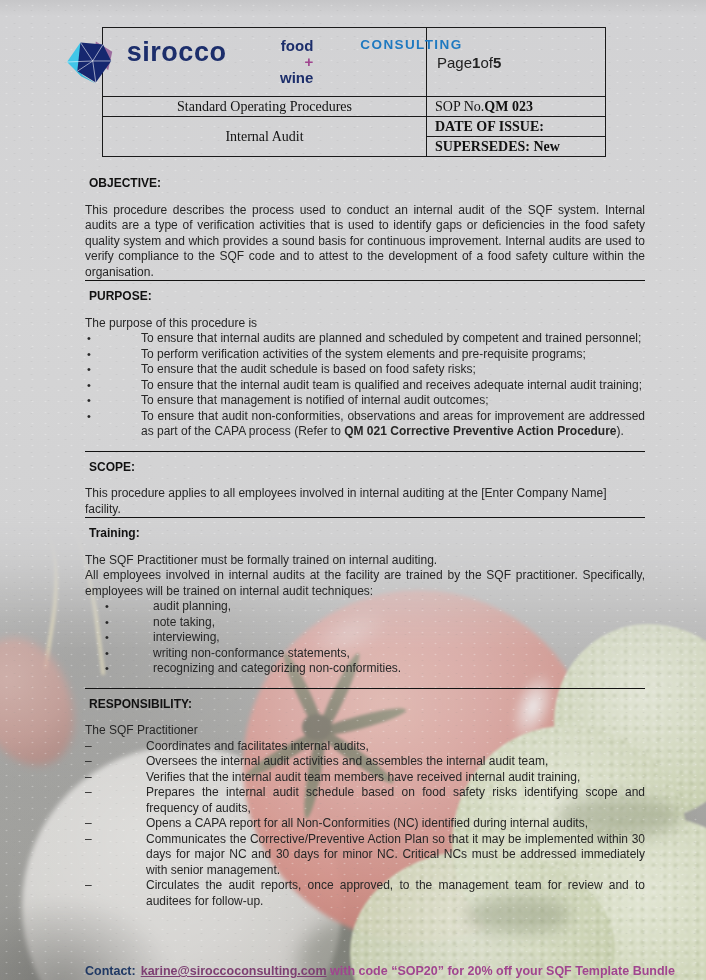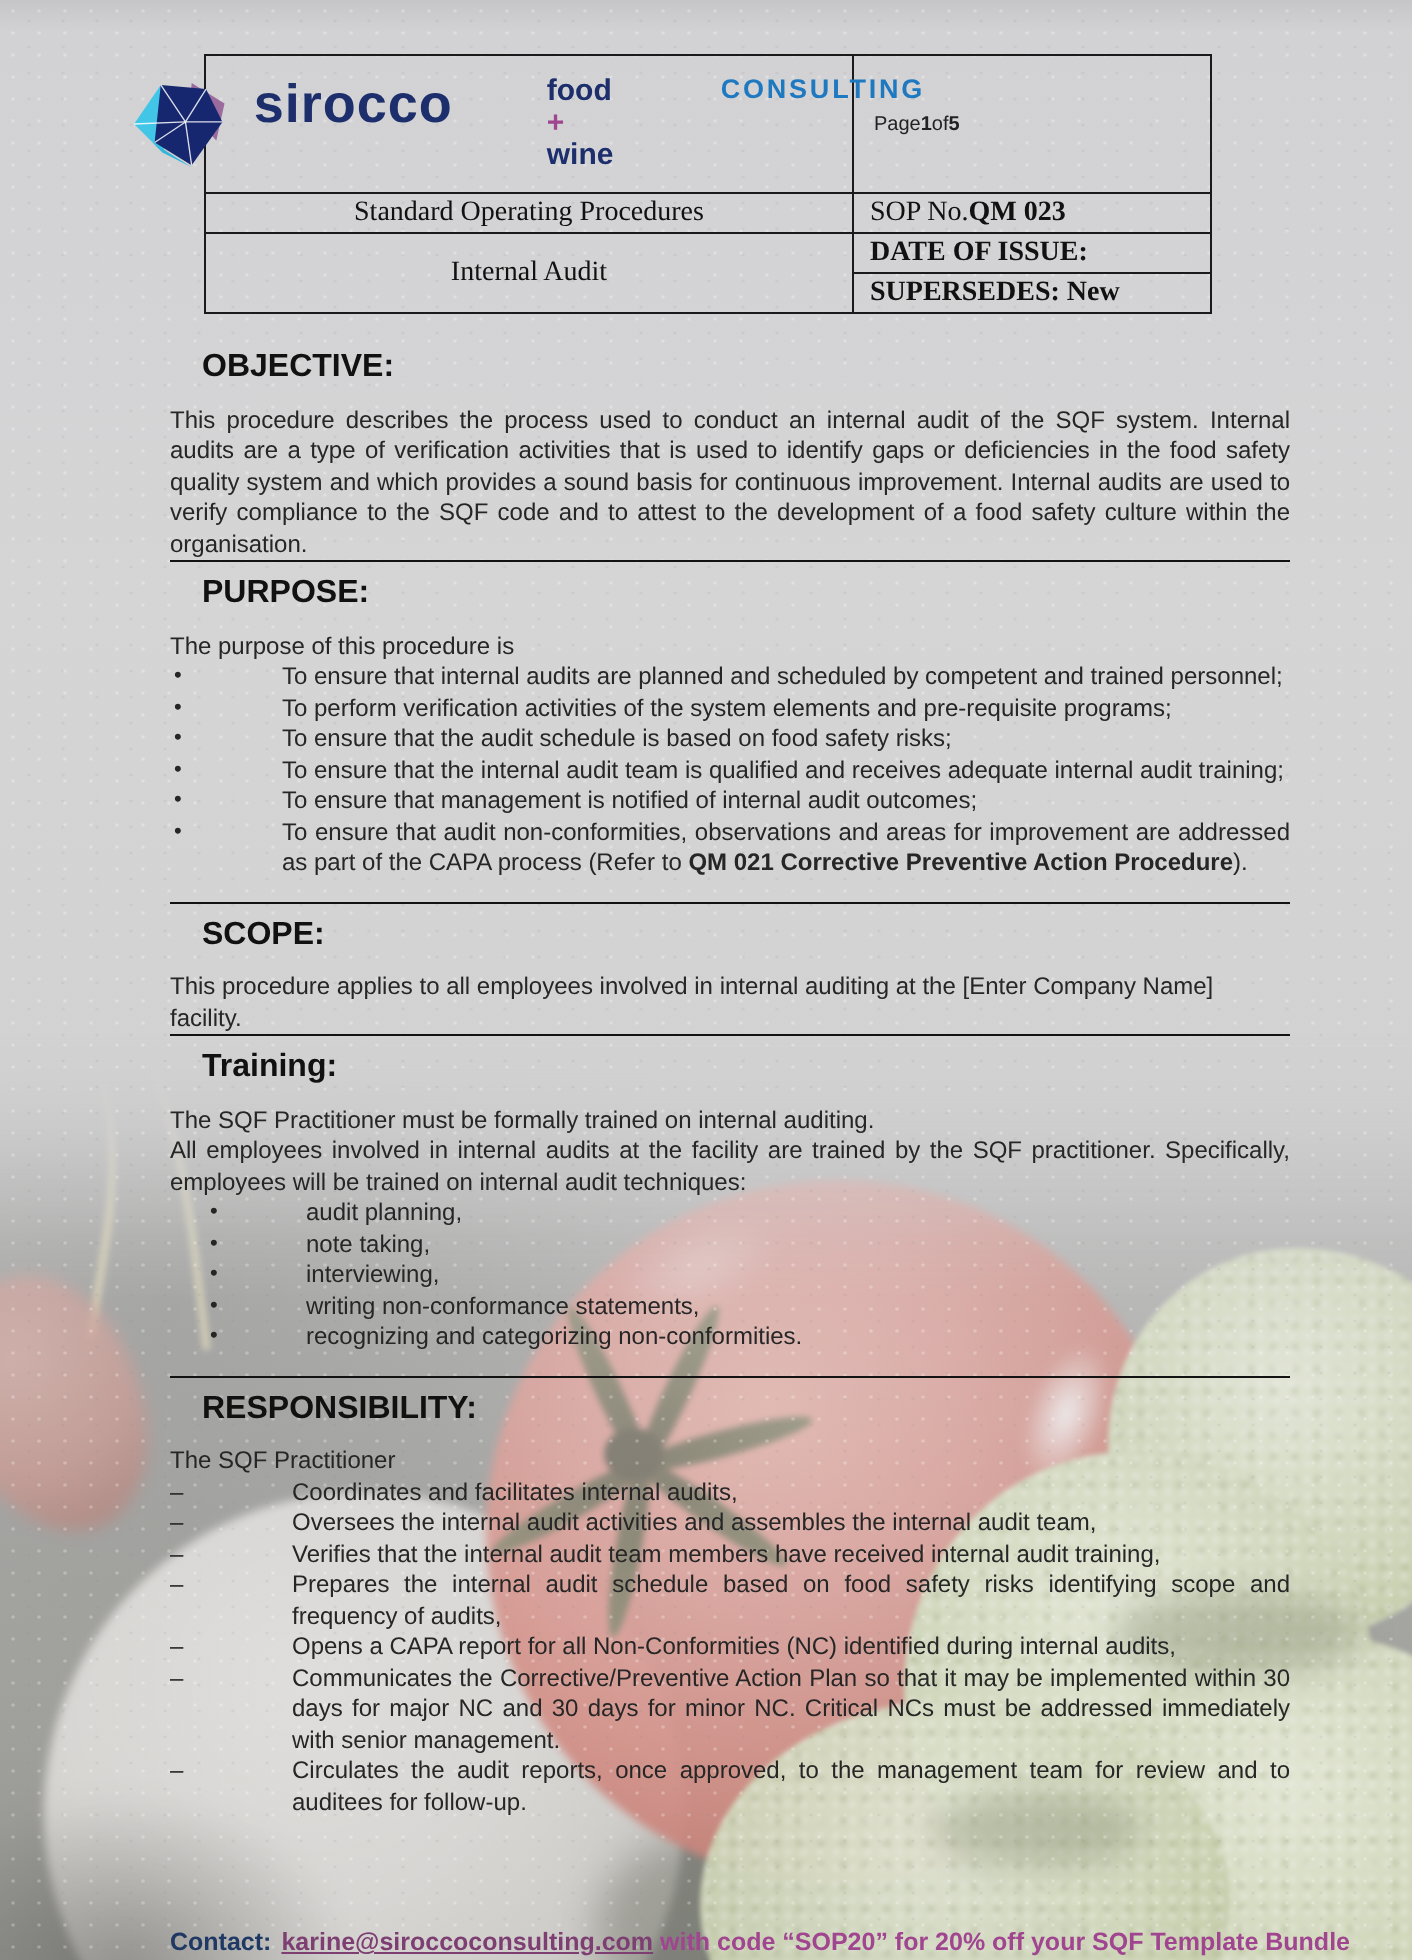--- a/index.html
+++ b/index.html
@@ -73,41 +73,41 @@
          background:linear-gradient(180deg,rgba(212,212,213,.85) 0%,rgba(212,212,213,.45) 22%,rgba(210,210,211,.34) 55%,rgba(205,205,206,.28) 100%);}
 
   
   .header-table{position:absolute;left:102px;top:27px;width:502px;z-index:4;
         display:grid;grid-template-columns:324px 1fr;grid-template-rows:68px 20px 40px;
         border:1px solid #1a1a1a;font-family:"Liberation Serif","DejaVu Serif",serif;
         font-size:14px;color:#111;}
   .ht{display:flex;align-items:center;justify-content:center;}
   .c-logo{grid-area:1/1;border-right:1px solid #1a1a1a;}
   .c-page{grid-area:1/2;justify-content:flex-start;padding-left:10px;
-        font-family:"Liberation Sans","DejaVu Sans",sans-serif;font-size:10px;color:#222;}
+        font-family:"Liberation Sans","DejaVu Sans",sans-serif;font-size:15px;color:#222;}
   .c-sopt{grid-area:2/1;border-top:1px solid #1a1a1a;border-right:1px solid #1a1a1a;}
   .c-sopn{grid-area:2/2;border-top:1px solid #1a1a1a;justify-content:flex-start;padding-left:8px;}
   .c-title{grid-area:3/1;border-top:1px solid #1a1a1a;border-right:1px solid #1a1a1a;}
   .c-right{grid-area:3/2;border-top:1px solid #1a1a1a;display:flex;flex-direction:column;padding:0;align-items:stretch;}
   .c-right .half{flex:1;display:flex;align-items:center;padding-left:8px;font-weight:bold;}
   .c-right .half:first-child{border-bottom:1px solid #1a1a1a;}
   .bold{font-weight:700;}
 
   .logo{display:flex;align-items:center;gap:9px;}
   .logo-text{display:flex;flex-direction:row;align-items:flex-start;line-height:1.05;
         font-family:"Liberation Sans","DejaVu Sans",sans-serif;gap:47px;}
   .brand{font-size:27px;font-weight:700;color:#1c2e6b;letter-spacing:.5px;}
-  .sub{font-size:15px;font-weight:700;color:#1c2e6b;}
+  .sub{font-size:15px;font-weight:700;color:#1c2e6b;text-align:right;}
   .sub .plus{color:#a0458f;}
   .tagline{font-size:13.5px;font-weight:700;color:#1e79c0;letter-spacing:1.4px;}
 
   
   .doc{position:absolute;left:85px;top:176px;width:560px;z-index:4;
        font-size:12px;line-height:15.5px;}
-  .sec{font-size:16px;font-weight:700;color:#111;margin:0 0 11px 16px;}
+  .sec{font-size:12px;font-weight:700;color:#111;margin:0 0 11px 4px;}
   .doc p{margin:0;}
   .just{text-align:justify;}
   .rule{border-top:1px solid #121212;height:0;margin:0 0 8px 0;} .mb11{margin-bottom:11px;} .mb13{margin-bottom:13px;} .mb14{margin-bottom:14px;}
   .list{margin:0 0 11px 0;}
   .li{display:flex;}
   .marker{flex:none;color:#262626;}
   .b-list{padding-left:2px;} .b-list .marker{width:26px;font-size:11px;}
   .t-list{padding-left:20px;} .t-list .marker{width:20px;font-size:11px;}
   .d-list .marker{width:33px;}
   .li-text{flex:1;text-align:justify;margin-left:28px;}

